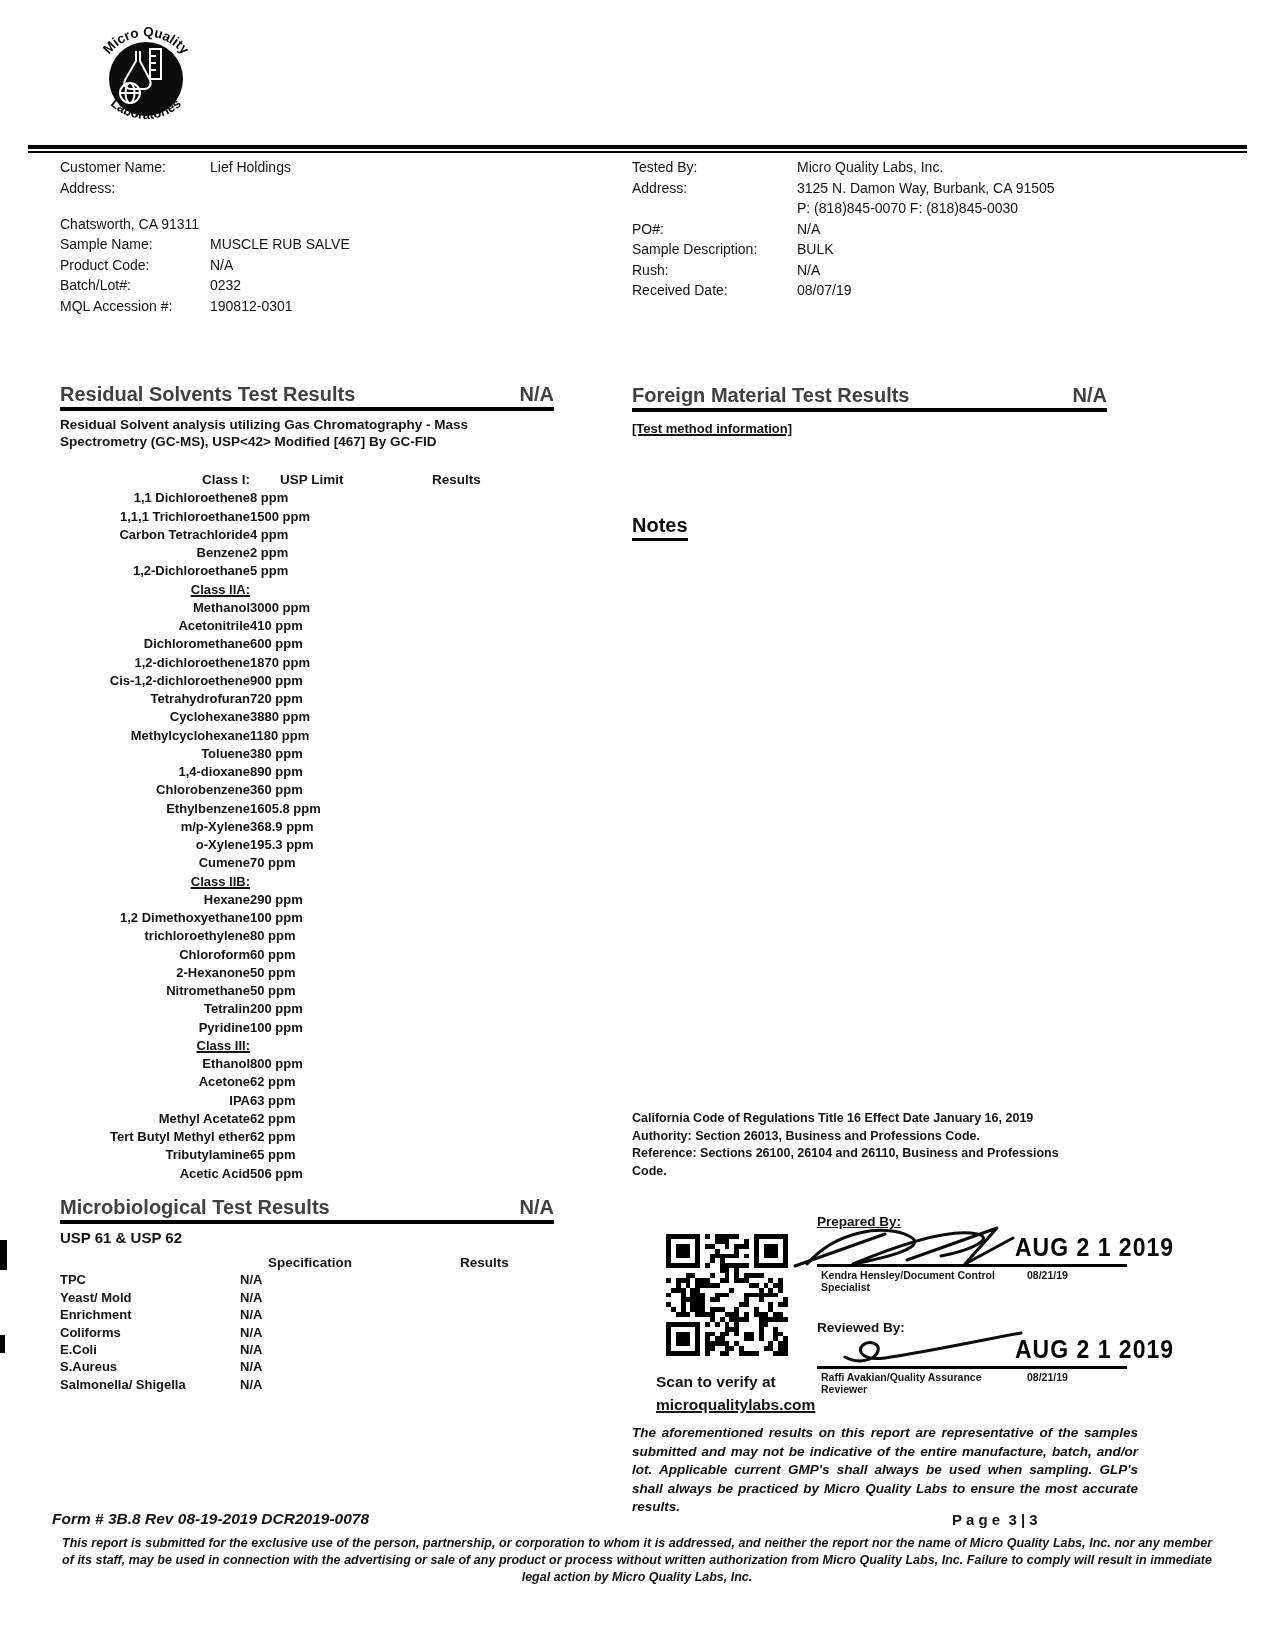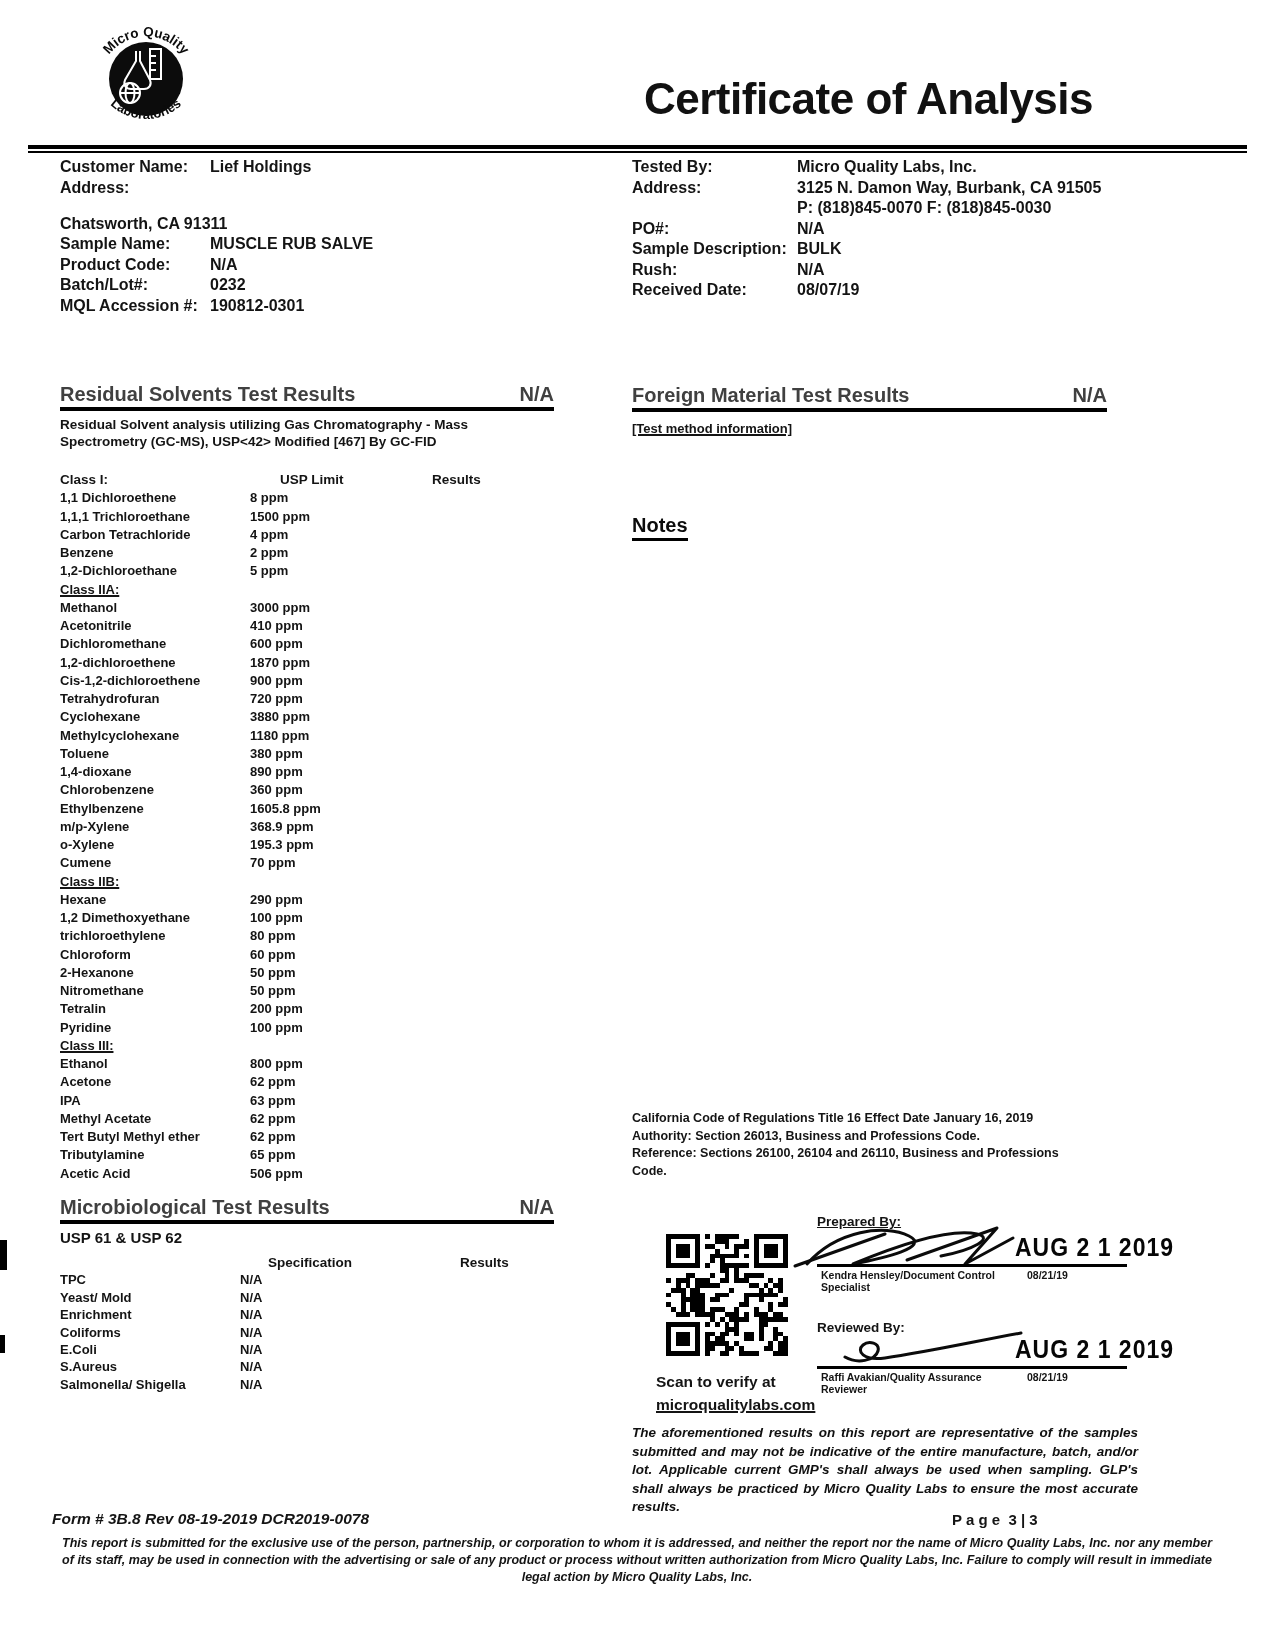--- a/index.html
+++ b/index.html
@@ -5,39 +5,39 @@
   html,body{margin:0;padding:0;background:#fff;}
   .page{position:relative;width:1275px;height:1650px;background:#fff;overflow:hidden;
         font-family:"Liberation Sans",sans-serif;color:#141414;}
   
   .logo{position:absolute;left:86px;top:14px;width:120px;height:132px;}
   .doc-title{position:absolute;left:644px;top:74px;font-size:44px;font-weight:700;
              letter-spacing:-0.5px;color:#111;white-space:nowrap;}
   .top-rule{position:absolute;left:28px;top:145px;width:1219px;height:0;
             border-top:4px solid #000;border-bottom:2px solid #000;padding-top:2px;}
   
-  .info{position:absolute;font-weight:700;font-size:16px;}
+  .info{position:absolute;font-weight:400;font-size:14px;}
   .info-left{left:60px;top:158px;width:560px;}
   .info-right{left:632px;top:158px;width:615px;}
   .info-row{display:flex;line-height:18px;margin-bottom:2.5px;}
   .info-left .info-row:nth-child(3){margin-top:18px;flex-direction:column;}
   .info-label{flex:none;}
   .info-left .info-label{width:150px;}
   .info-right .info-label{width:165px;}
   .info-value{flex:1;}
   
   .sec{position:absolute;}
   .sec-head{display:flex;justify-content:space-between;align-items:flex-end;
             border-bottom:4px solid #000;padding-bottom:1px;font-size:20px;font-weight:700;color:#404040;}
   
   .residual{left:60px;top:383px;width:494px;}
   .method{margin-top:5px;font-size:13.5px;font-weight:700;line-height:17px;width:452px;}
   .sol-table{margin-top:22px;}
   .t-row{display:flex;height:18.25px;font-size:13px;font-weight:700;align-items:flex-start;}
-  .t-name{width:190px;flex:none;}
+  .t-name{width:190px;flex:none;text-align:right;}
   .t-limit{width:175px;flex:none;}
   .t-result{flex:1;padding-left:7px;}
   .t-head .t-name,.t-head .t-limit,.t-head .t-result{font-size:13.5px;}
   .t-head .t-limit{padding-left:30px;box-sizing:border-box;}
   .class-hd{text-decoration:underline;text-decoration-thickness:2px;}
   
   .micro{left:60px;top:1196px;width:494px;}
   .micro-sub{margin-top:5px;font-size:15px;font-weight:700;}
   .m-table{margin-top:9px;}
   .m-row{display:flex;height:17.4px;font-size:13px;font-weight:700;}
@@ -112,21 +112,20 @@
       <path d="M50,36 v10 l-11,19 c-2,5 1,9 6,9 h13 c5,0 8,-4 6,-9 l-10,-19 v-10"></path>
       <circle cx="44" cy="78" r="10"></circle>
       <line x1="34" y1="78" x2="54" y2="78"></line>
       <ellipse cx="44" cy="78" rx="4.5" ry="10"></ellipse>
     </g>
     <text font-size="13" font-weight="bold" fill="#0c0c0c" font-family="Liberation Sans, sans-serif">
       <textPath href="#arcB" startOffset="50%" text-anchor="middle">Laboratories</textPath>
     </text>
   </svg>
 
-  <div class="doc-title">Certificate of Analysis</div>
   <div class="top-rule"></div>
 
   <div class="info info-left" id="info-left">
       <div class="info-row">
         <span class="info-label">Customer Name:</span>
         <span class="info-value">Lief Holdings</span>
       </div>
       <div class="info-row">
         <span class="info-label">Address:</span>
         <span class="info-value"></span>

